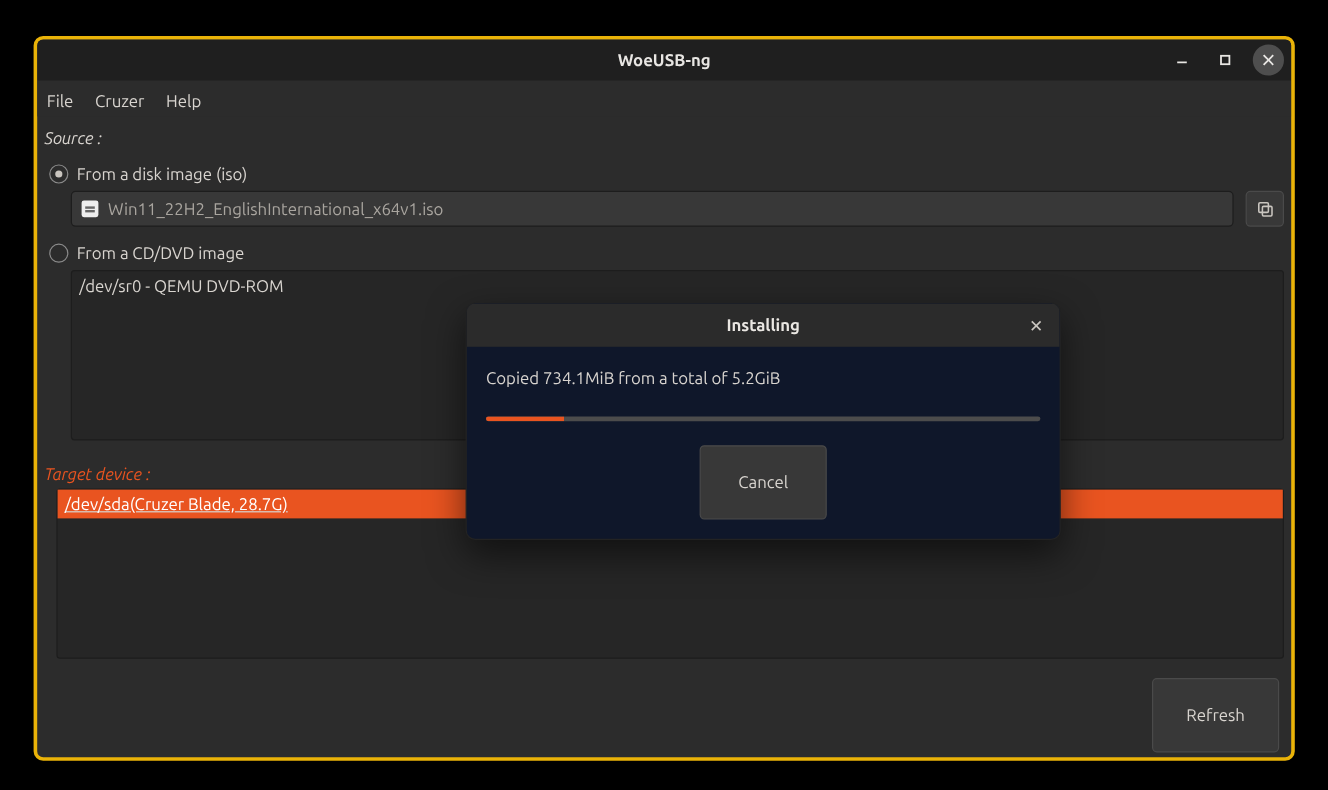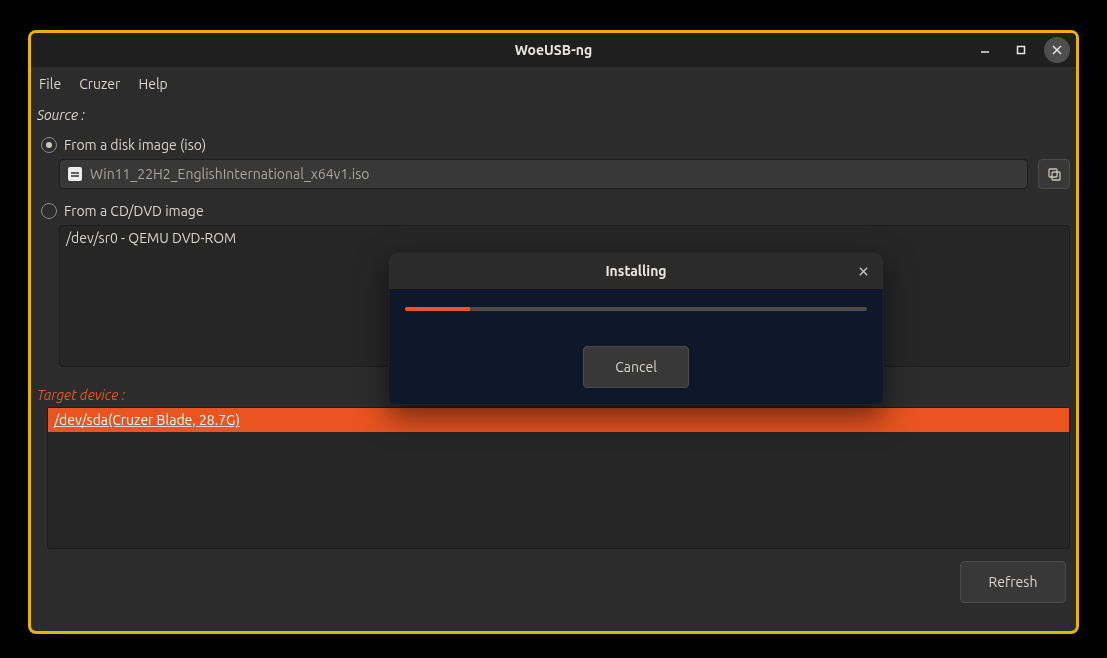--- a/index.html
+++ b/index.html
@@ -76,28 +76,27 @@
   .browse-btn svg{width:16px;height:16px;stroke:#c9c5bf;stroke-width:1.3;fill:none;}
   .listbox{
     margin-left:22px;border:1px solid var(--border);background:var(--bg2);
     border-radius:3px;color:var(--text);
   }
   .listbox.small{height:140px;}
   .listbox.big{height:140px;margin-left:10px;text-decoration:underline;}
   .list-item{padding:4px 6px;}
   .list-item.selected{background:var(--accent);color:#fff;}
   .footer{
-    position:absolute;right:10px;bottom:28px;display:flex;gap:10px;
+    position:absolute;right:10px;bottom:4px;display:flex;gap:10px;
   }
   .btn{
-    min-width:72px;height:32px;padding:4px 16px;
+    min-width:72px;height:32px;padding:14px 16px;
     background:var(--bg3);border:1px solid var(--border-light);
     border-radius:4px;color:var(--text);display:flex;align-items:center;justify-content:center;
     font-size:14px;
-    margin-top:15px;
   }
   
   .dialog{
     position:absolute;left:357px;top:219px;width:494px;
     background:#0f172a;border:1px solid #232323;border-radius:8px;
     box-shadow:0 12px 30px rgba(0,0,0,0.55);
     overflow:hidden;
   }
   .dlg-title{
     height:36px;background:#2b2b2b;display:flex;align-items:center;justify-content:center;
@@ -197,20 +196,21 @@
     <div class="dlg-title">
       <span>Installing</span>
       <div class="dlg-close">
         <svg viewBox="0 0 12 12" width="11" height="11" stroke="#c9c5bf" stroke-width="1.5">
             <line x1="2" y1="2" x2="10" y2="10"></line>
             <line x1="10" y1="2" x2="2" y2="10"></line>
           </svg>
       </div>
     </div>
     <div class="dlg-body">
+      <div class="dlg-status">Copied 734.1MiB from a total of 5.2GiB</div>
       <div class="progress">
         <div class="progress-fill" style="width: 14%;"></div>
       </div>
       <div class="dlg-actions">
         <div class="btn">Cancel</div>
       </div>
     </div>
   </div>
 
 </div>

